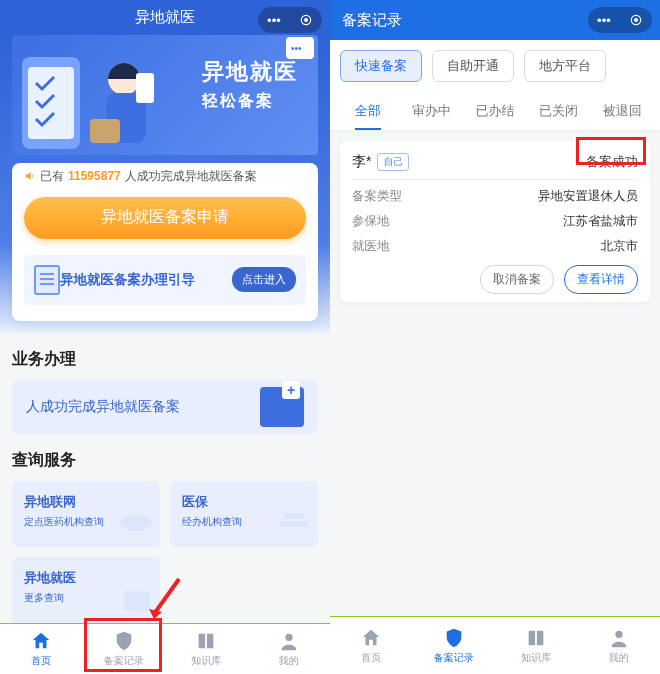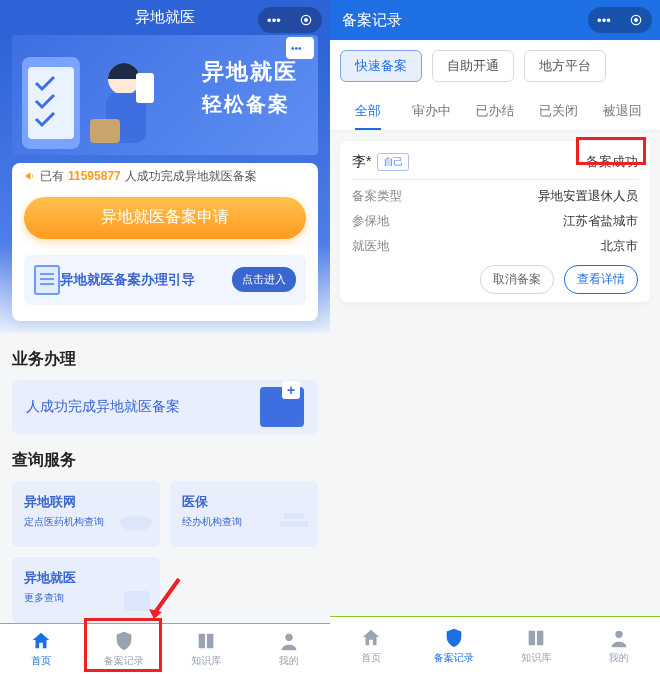--- a/index.html
+++ b/index.html
@@ -33,21 +33,21 @@
   .hero {
     background: linear-gradient(180deg,#2d63d6 0%, #4f7fe8 70%, #eaf0fc 100%);
     padding: 0 12px 12px;
   }
   .banner {
     height: 120px; position: relative; overflow: hidden; border-radius: 4px;
     background: linear-gradient(135deg,#3d6fe2,#5f8ff2);
   }
   .banner-text { position:absolute; right:20px; top:22px; color:#fff; }
   .banner-text h1 { font-size:22px; font-weight:700; letter-spacing:2px; }
-  .banner-text h2 { font-size:20px; font-weight:600; letter-spacing:2px; margin-top:4px; }
+  .banner-text h2 { font-size:16px; font-weight:600; letter-spacing:2px; margin-top:4px; }
   .banner-person {
     position:absolute; left:4px; bottom:-4px; width:160px; height:120px;
   }
   .banner-bubble {
     position:absolute; right:4px; top:2px; width:28px; height:22px;
     background:#fff; border-radius:4px;
   }
   .card {
     background:#fff; border-radius:8px; padding:5px 12px 16px; margin-top:8px;
     box-shadow: 0 4px 12px rgba(60,90,180,.12);

